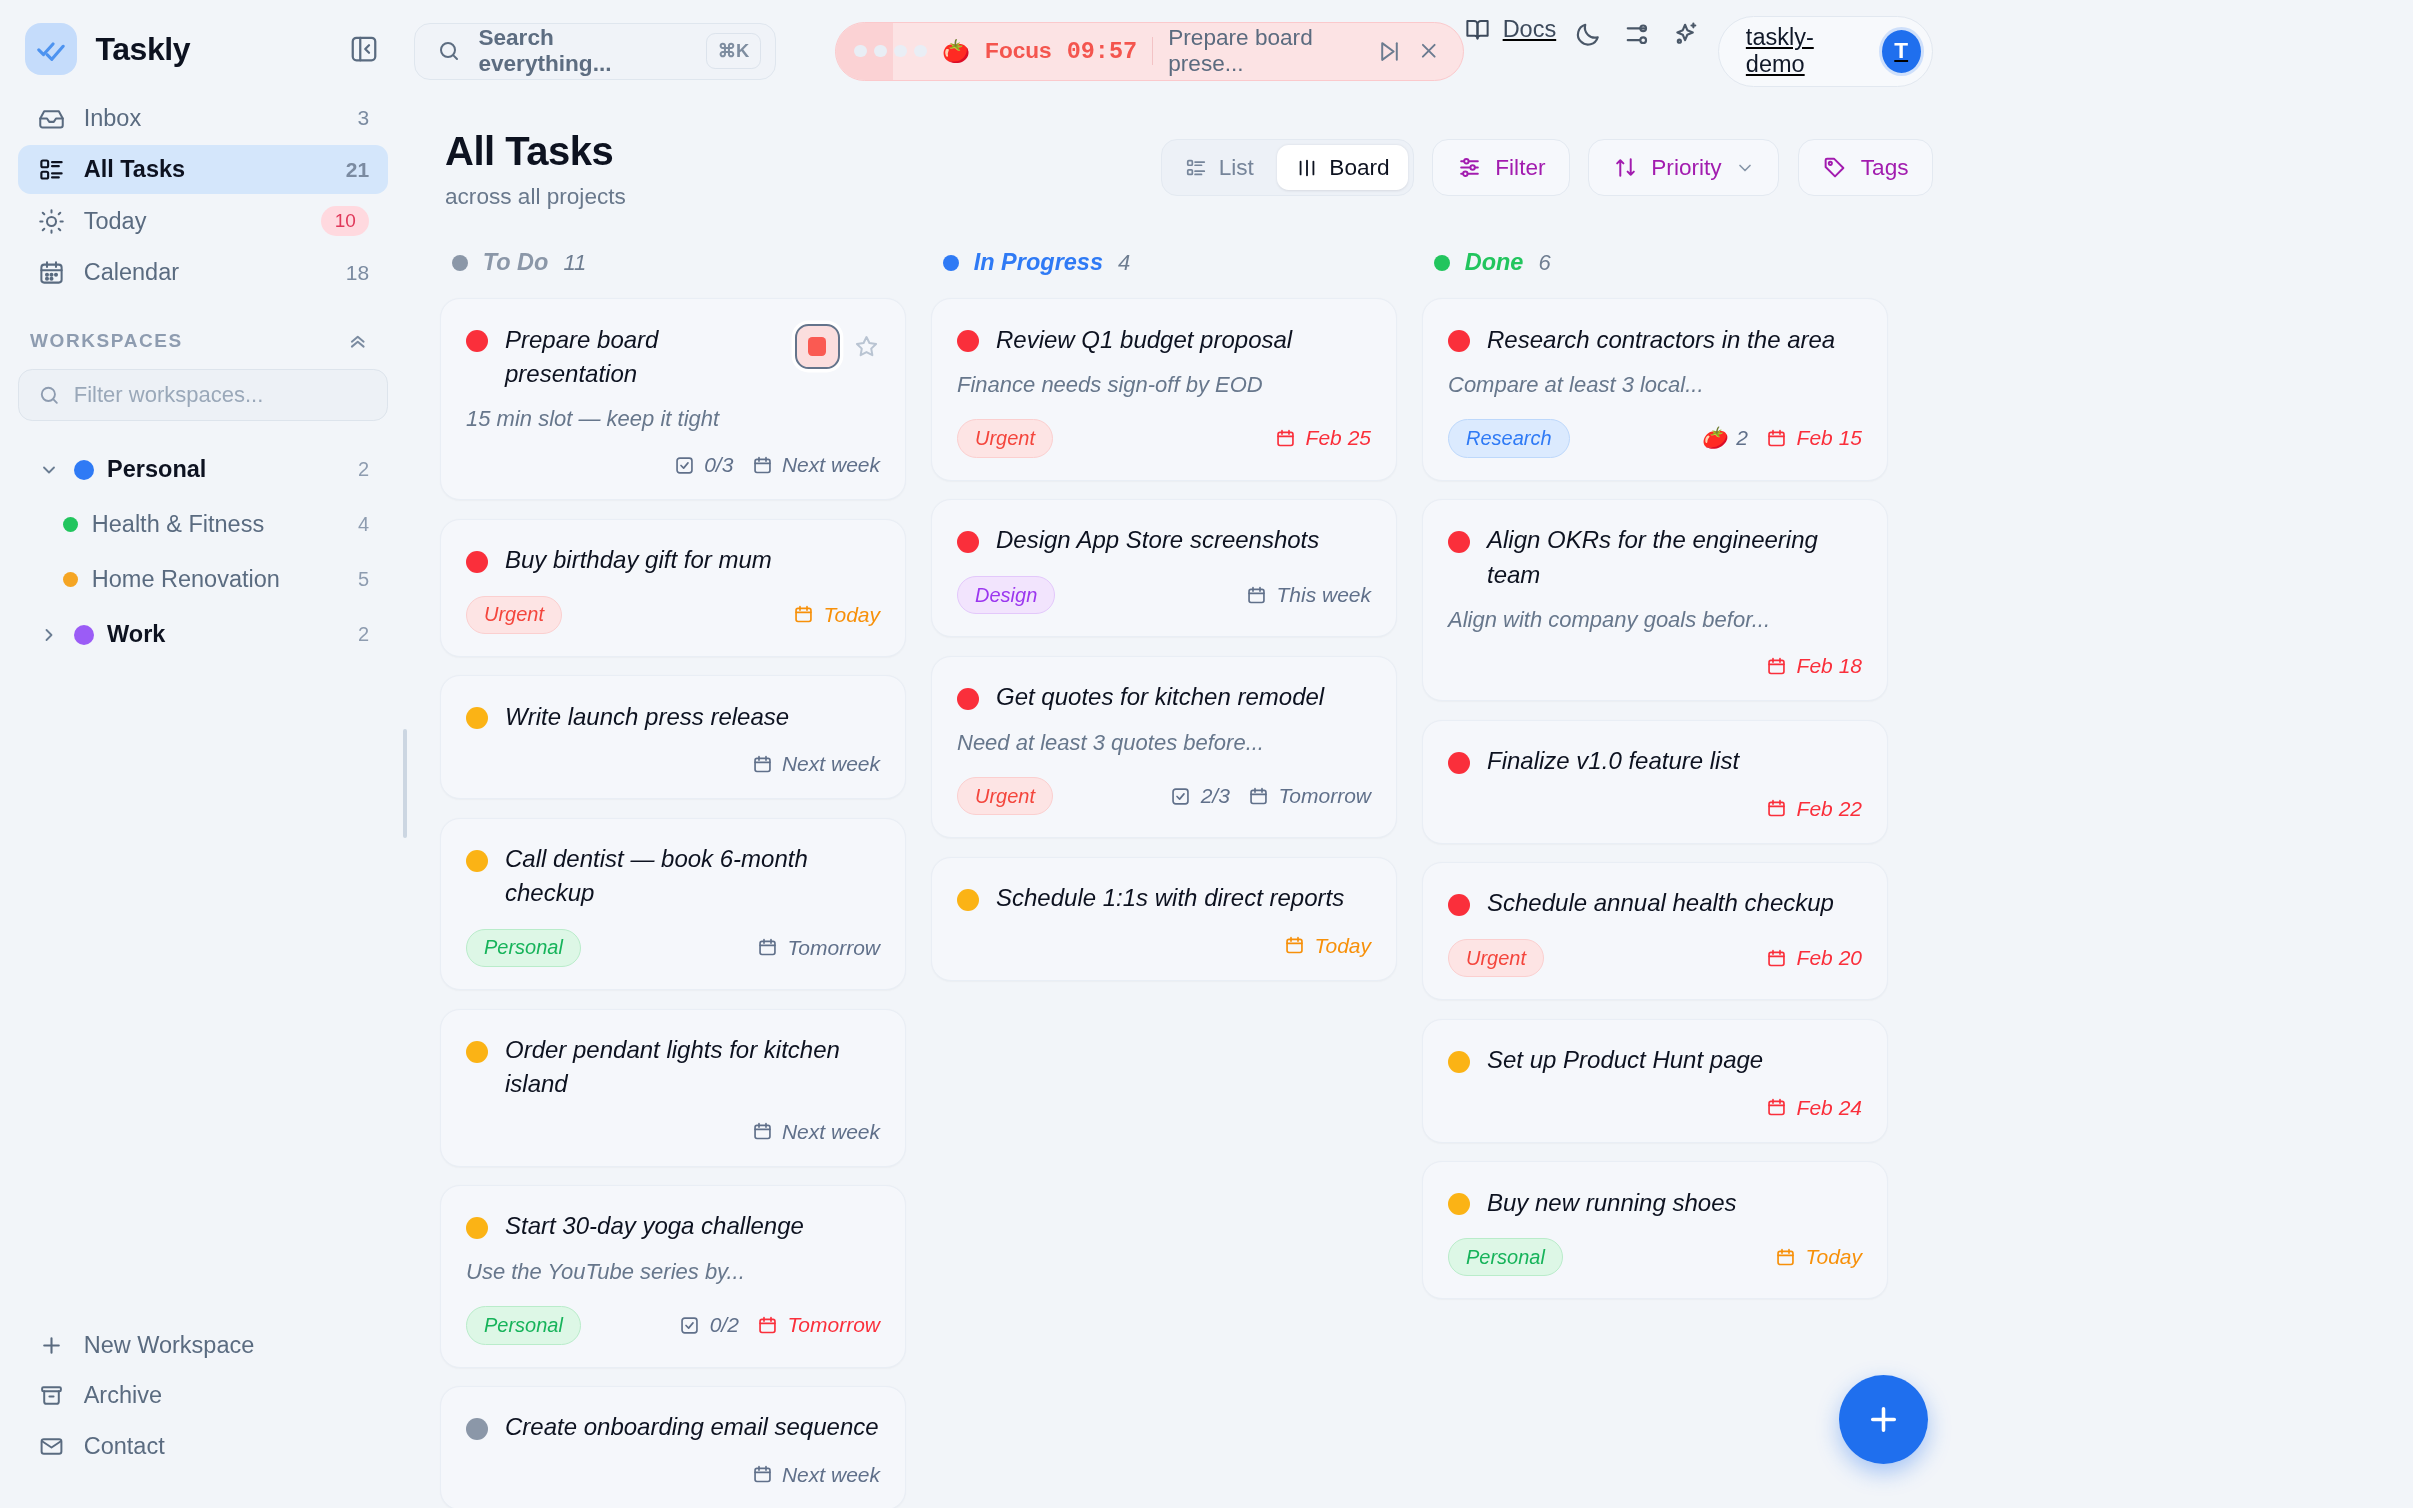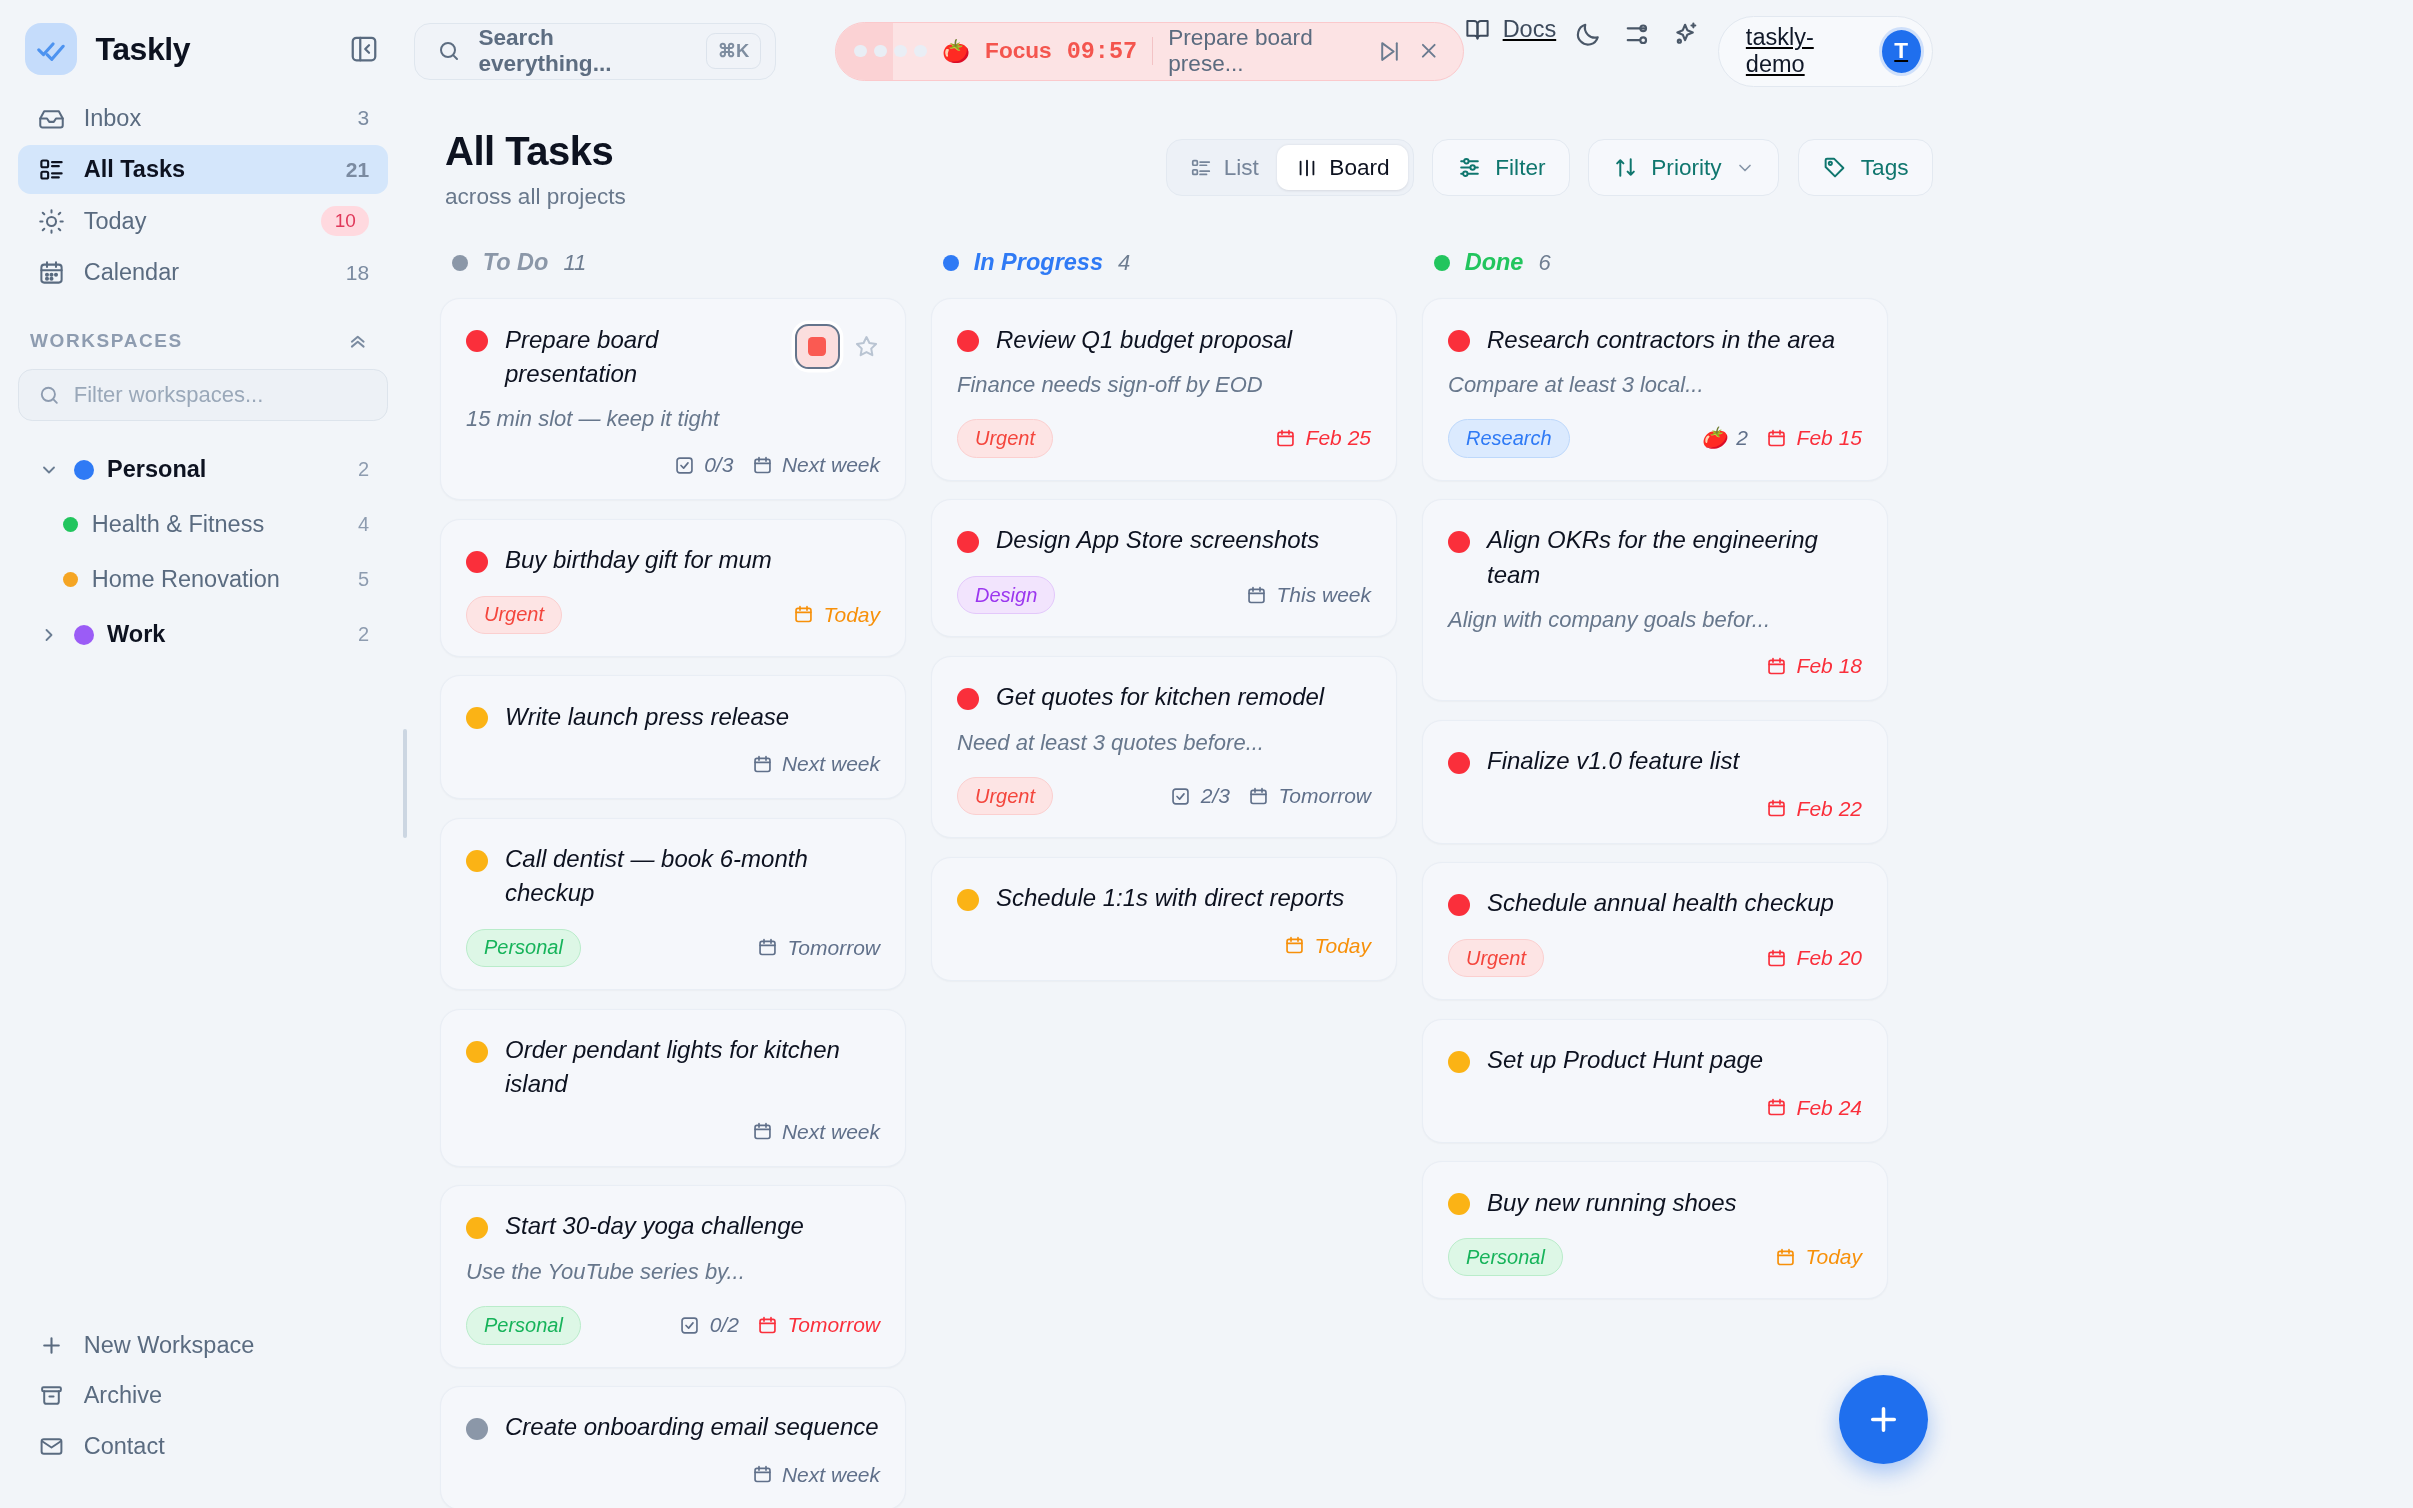--- a/index.html
+++ b/index.html
@@ -135,33 +135,33 @@
     display: flex; align-items: center; justify-content: center;
     border: 3.4px solid #cfe0fb;
   }
 
   
   .page-head { display: flex; align-items: flex-start; padding: 27px 39px 0 39px; }
   .page-title { font-size: 40px; font-weight: bold; color: #0d1220; letter-spacing: -0.5px; }
   .page-sub { font-size: 22.6px; color: #69788c; margin-top: 10px; }
   .toolbar { margin-left: auto; display: flex; align-items: center; gap: 18.4px; padding-top: 10px;}
   .seg {
-    display: flex; align-items: center; background: #edf1f7;
+    display: flex; align-items: center; gap: 5px; background: #edf1f7;
     border: 1.3px solid #e3e9f1; border-radius: 16px; padding: 5px;
   }
   .seg-item {
     display: flex; align-items: center; gap: 11.7px; padding: 9.2px 18.4px;
     border-radius: 11.7px; font-size: 22.6px; color: #76859a;
   }
   .seg-item.on { background: #ffffff; color: #0d1220; box-shadow: 0 0.8px 2.5px rgba(16,24,40,.10); }
   .tb-btn {
     display: flex; align-items: center; gap: 13.4px;
     height: 57px; padding: 0 23.5px; border-radius: 16px;
     border: 1.3px solid #e3e9f1; background: #f6f8fc;
-    font-size: 22.6px; color: #0f766e;
+    font-size: 22.6px; color: #a21caf;
   }
 
   
   .board { display: flex; gap: 0; padding: 39px 39px 0 34px; flex: 1; min-height: 0; }
   .col { width: 466px; flex: none; margin-right: 25px; font-style: italic; }
   .col-head { display: flex; align-items: center; gap: 15px; padding: 0 11.7px 22px 11.7px; }
   .col-title { font-size: 23.5px; font-weight: bold; }
   .col-count { font-size: 22px; color: #70footer; }
   .col-count { color: #6e7d91; }
   .cards { display: flex; flex-direction: column; gap: 18.4px; }

